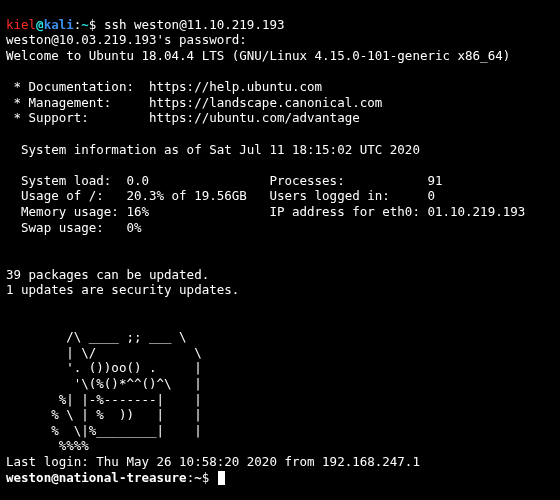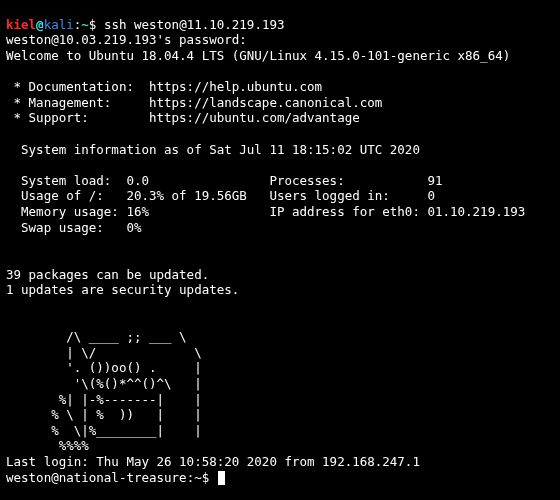--- a/index.html
+++ b/index.html
@@ -11,25 +11,25 @@
     font-size: 12.5px;
     line-height: 1.25;
     width: 560px;
     height: 500px;
     overflow: hidden;
   }
   .terminal {
     padding: 4px 6px;
     white-space: pre;
   }
-  .red    { color: #ff2b2b; font-weight: bold; }
+  .red    { color: #ff2b2b; font-weight: normal; }
   .cyan   { color: #29e6e6; font-weight: bold; }
-  .blue   { color: #3b8eea; font-weight: normal; }
+  .blue   { color: #3b8eea; font-weight: bold; }
   .white  { color: #ffffff; }
-  .bold   { font-weight: normal; }
+  .bold   { font-weight: bold; }
   .cursor {
     display: inline-block;
     width: 7px;
     height: 14px;
     background: #ffffff;
     vertical-align: text-bottom;
     margin-left: 1px;
   }
 </style>
 </head>

